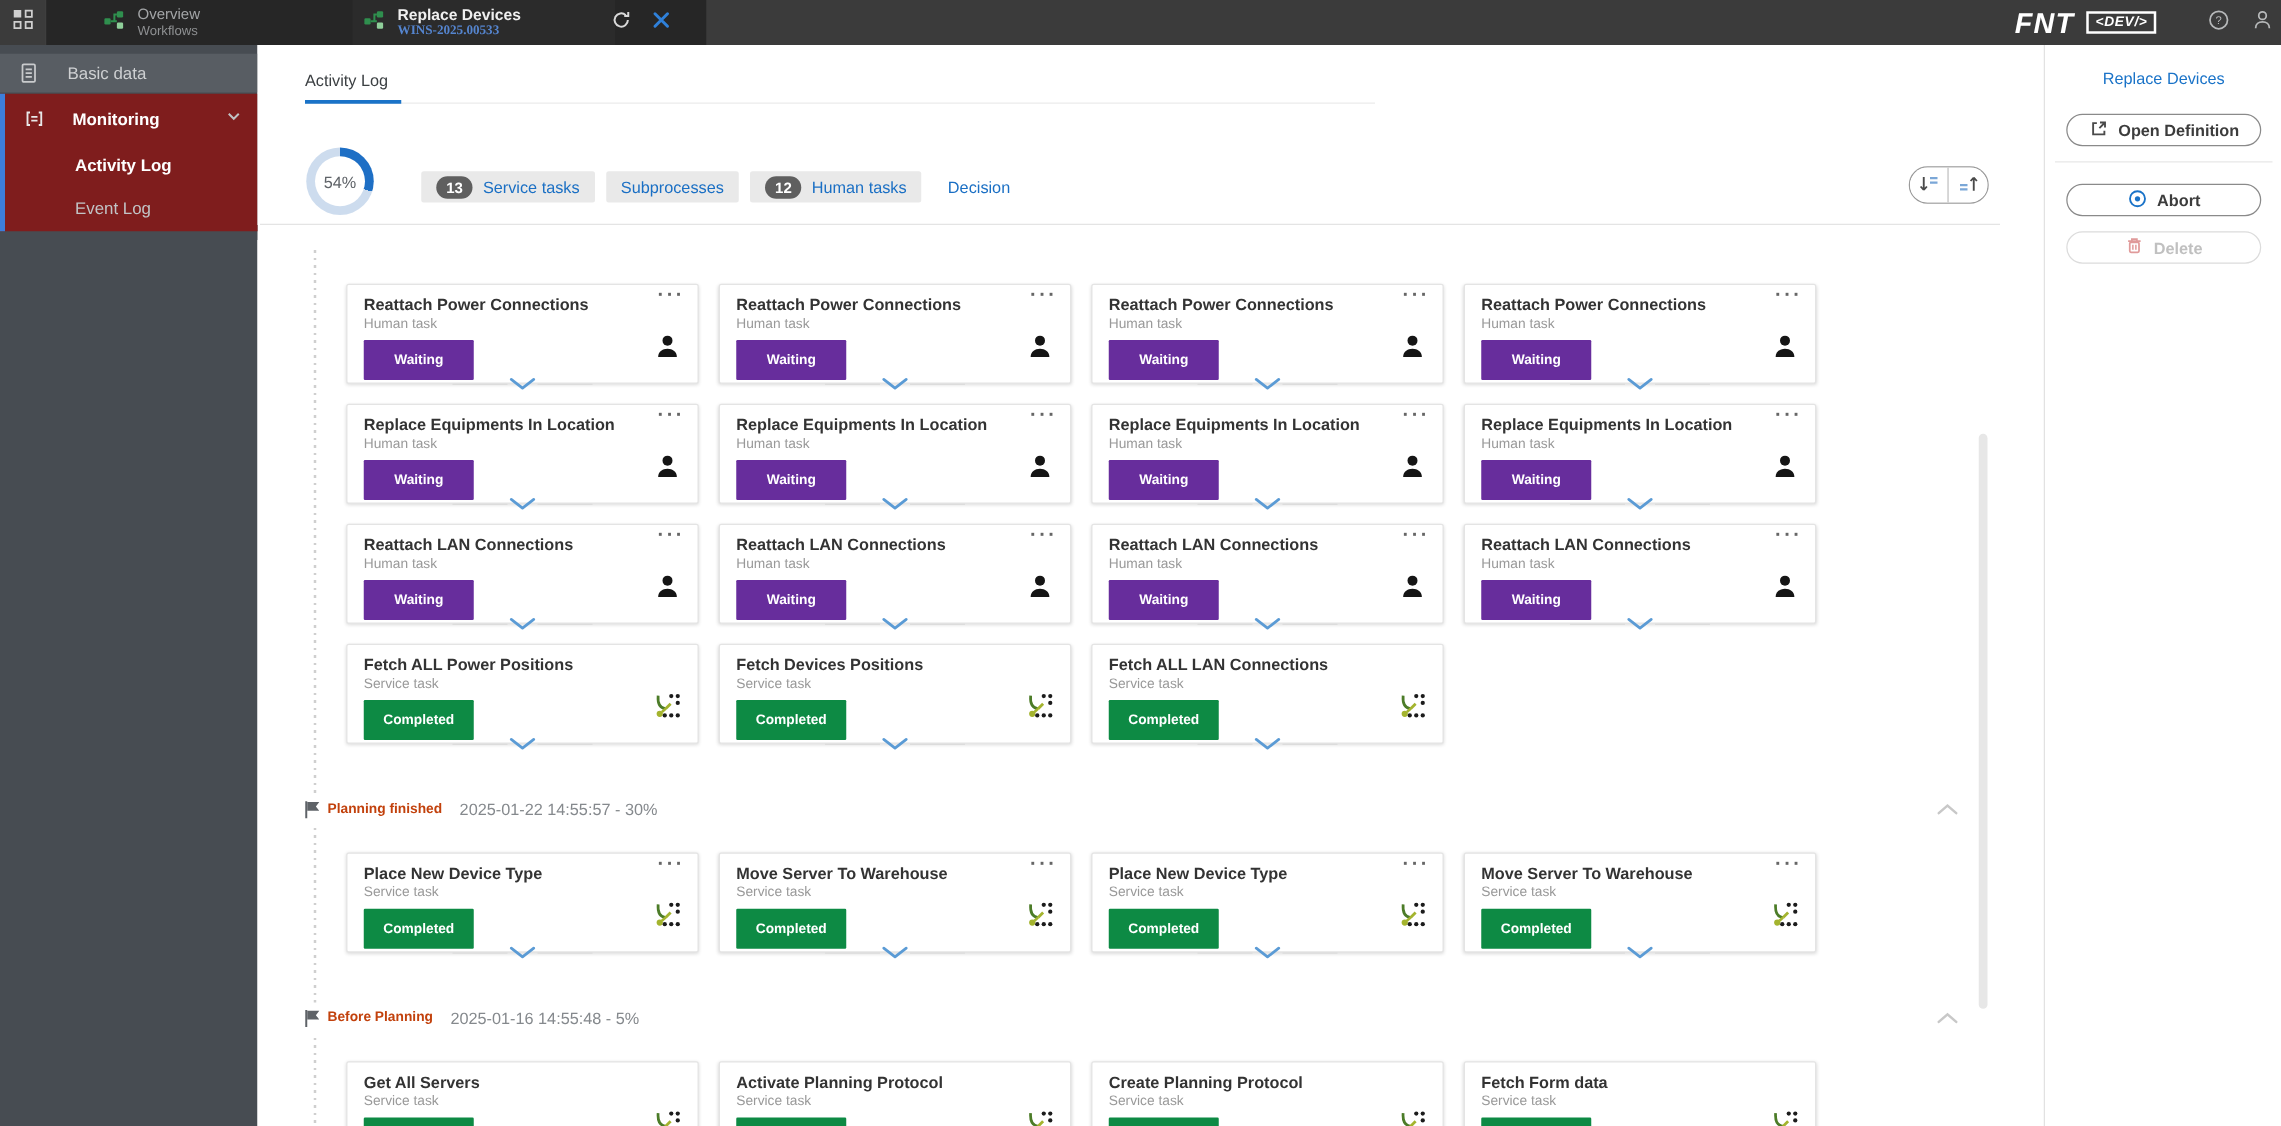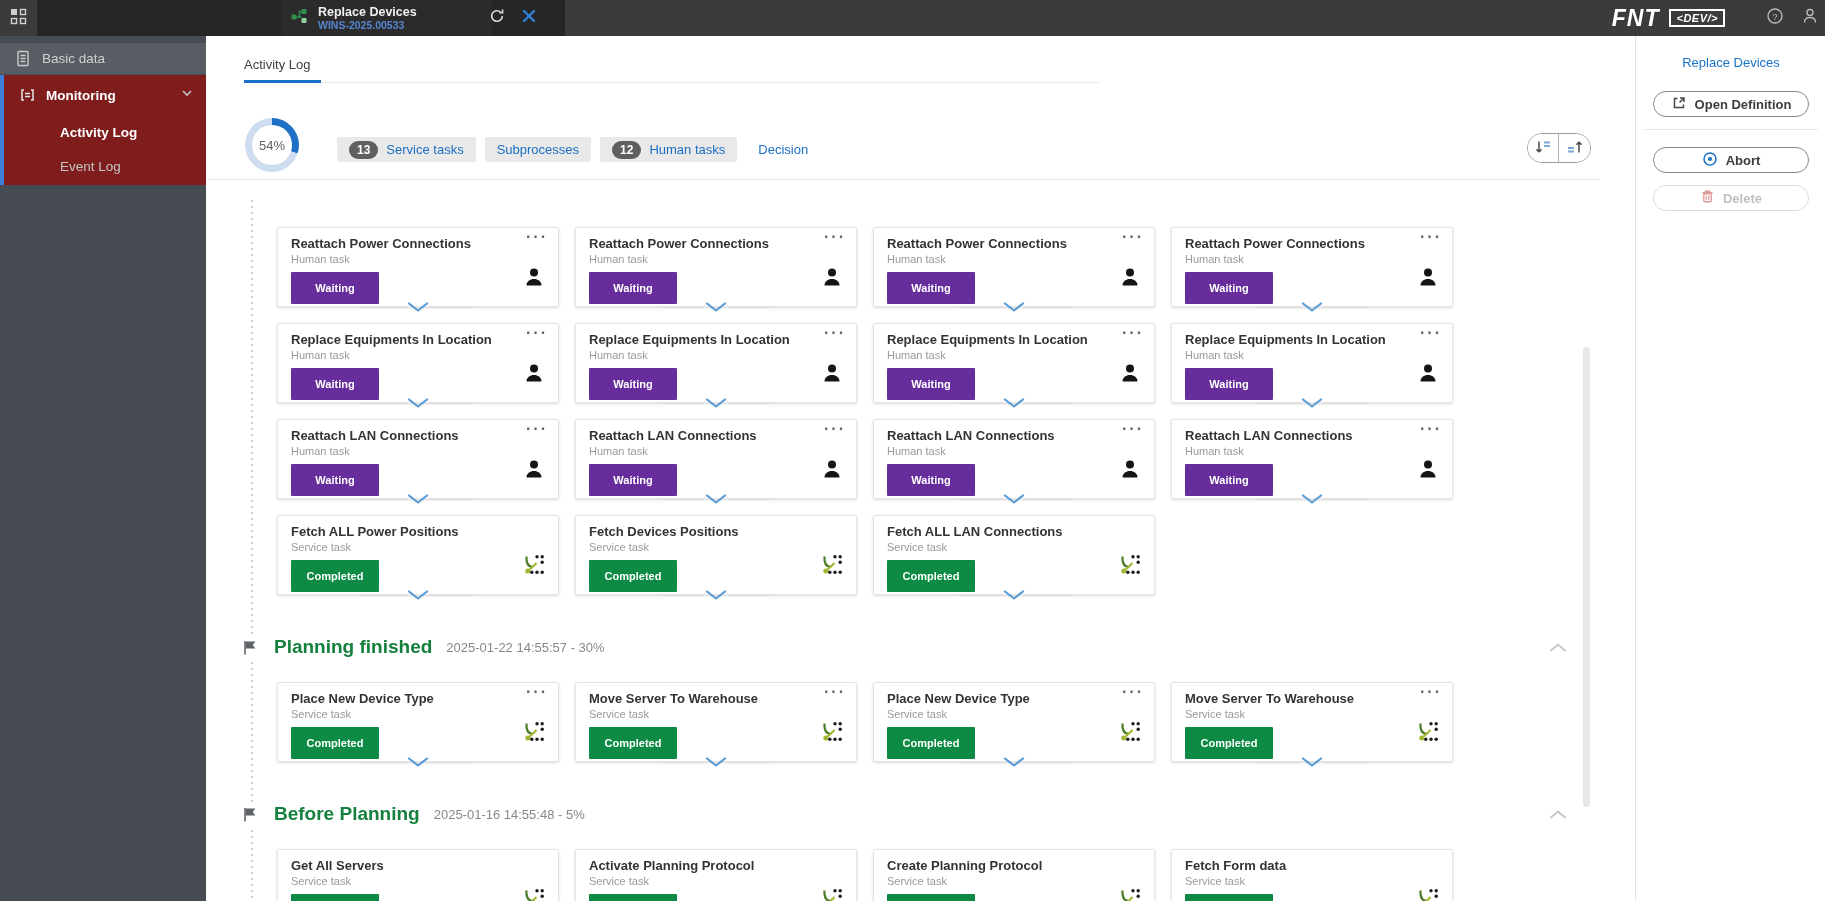--- a/index.html
+++ b/index.html
@@ -12,34 +12,34 @@
   .tabs-block { position:absolute; left:36px; top:0; width:529px; height:36px; background:#262626; }
   .apps-btn { position:absolute; left:0; top:0; width:36px; height:36px; display:flex; align-items:center; justify-content:center; cursor:pointer; }
   .tab-sep { position:absolute; left:36px; top:0; width:1px; height:36px; background:#3e3e3e; }
   .tab { position:absolute; top:0; height:36px; display:flex; align-items:center; cursor:pointer; }
   .tab1 { left:44px; width:238px; }
   .tab2 { left:282px; width:210px; background:#2b2b2b; }
   .tab-texts { margin-left:10px; display:flex; flex-direction:column; line-height:1.15; }
   .tab-title { font-size:12px; color:#a3a5a7; }
   .tab-sub { font-size:10.5px; color:#8e9092; }
   .tab2 .tab-title { color:#f0f0f0; font-weight:bold; font-size:12.5px; }
-  .tab2 .tab-sub { color:#5585cf; font-weight:bold; }
+  .tab2 .tab-sub { color:#5585cf; font-weight:bold;font-family:Liberation Serif, serif; }
   .bar-icon-btn { position:absolute; top:0; height:36px; width:30px; display:flex; align-items:center; justify-content:center; cursor:pointer; }
   .brand-wrap { position:absolute; right:100px; top:0; height:36px; display:flex; align-items:center; gap:10px; }
   .brand { color:#fff; font-size:23px; font-weight:bold; font-style:italic; letter-spacing:1px; }
   .brand-badge { color:#fff; border:2px solid #fff; font-size:11px; font-weight:bold; font-style:italic; padding:1px 5px; letter-spacing:.5px; }
 
   
   .sidebar { position:absolute; left:0; top:36px; width:206px; height:865px; background:#474c52; }
   .side-row { position:absolute; left:0; width:206px; display:flex; align-items:center; cursor:pointer; }
   .side-basic { top:7px; height:31px; background:#585d63; }
   .side-block { position:absolute; left:0; top:39px; width:206px; height:110px; background:#7f1d1d; border-left:4px solid #3d7edb; }
   .blk-row { position:absolute; left:0; width:202px; display:flex; align-items:center; cursor:pointer; }
   .side-icon { width:18px; margin-left:14px; display:flex; justify-content:center; }
-  .side-label { margin-left:10px; font-size:13.5px; color:#ced0d2; }
+  .side-label { margin-left:22px; font-size:13.5px; color:#ced0d2; }
   .lbl-bold { color:#fff; font-weight:bold; }
   .sub-label { margin-left:56px; font-size:13.5px; }
   .side-chev { position:absolute; right:12px; }
 
   
   .main-header { position:absolute; left:206px; top:36px; width:1429px; height:144px; background:#fff; }
   .main-tab { position:absolute; left:38px; top:21px; font-size:13px; color:#3c4043; cursor:pointer; }
   .tab-underline { position:absolute; left:38px; top:44px; width:77px; height:3px; background:#1a73c8; }
   .tab-strip-line { position:absolute; left:38px; top:46px; width:856px; height:1px; background:#ececec; }
   .donut { position:absolute; left:39px; top:82px; width:54px; height:54px; border-radius:50%; background:conic-gradient(#1e6fc5 0 30%, #cddcee 30% 100%); }
@@ -62,21 +62,21 @@
   .card { position:absolute; width:282px; height:80px; background:#fff; border:1px solid #e4e4e4; border-radius:2px; box-shadow:0 1px 3px rgba(0,0,0,.14); cursor:pointer; }
   .card-title { position:absolute; left:13px; top:8px; font-size:13px; font-weight:bold; color:#333; white-space:nowrap; }
   .card-sub { position:absolute; left:13px; top:25px; font-size:11px; color:#999; }
   .badge { position:absolute; left:13px; top:44px; width:88px; height:32px; display:flex; align-items:center; justify-content:center; color:#fff; font-size:11px; font-weight:bold; border-radius:1px; }
   .menu-dots { position:absolute; right:10px; top:0px; font-size:16px; font-weight:bold; color:#666; letter-spacing:2px; cursor:pointer; }
   .card-icon { position:absolute; right:13px; top:38px; width:22px; height:22px; }
   .card-expander { position:absolute; height:16px; display:flex; align-items:center; justify-content:center; cursor:pointer; }
   .exp-line { width:44px; height:1px; background:#dcdcdc; }
   .milestone { position:absolute; left:0; width:1429px; height:26px; display:flex; align-items:center; padding-left:32px; }
   .ms-flag { background:#fff; padding:4px 4px; display:flex; align-items:center; }
-  .ms-label { margin-left:12px; font-size:19px; font-weight:bold; color:#15803d; }
+  .ms-label { font-size:11px; font-weight:bold; color:#c2410c; }
   .ms-date { margin-left:14px; font-size:13px; color:#85898d; }
   .ms-collapse { position:absolute; left:1339px; top:1px; width:26px; height:24px; background:transparent; border:none; display:flex; align-items:center; justify-content:center; cursor:pointer; }
   .scroll-thumb { position:absolute; left:1377px; top:155px; width:7px; height:460px; background:#e7e7e7; border-radius:4px; cursor:pointer; }
 
   
   .right-panel { position:absolute; left:1635px; top:36px; width:190px; height:865px; background:#fff; border-left:1px solid #e2e2e2; }
   .panel-title { position:absolute; left:0; top:19px; width:190px; text-align:center; font-size:13px; color:#1a73c8; }
   .panel-btn { position:absolute; left:17px; width:156px; height:26px; border:1px solid #8a8a8a; border-radius:13px; background:#fff; display:flex; align-items:center; justify-content:center; gap:8px; font-size:13px; font-weight:bold; color:#3c3c3c; cursor:pointer; font-family:"Liberation Sans", sans-serif; }
   .btn-open { top:55px; }
   .btn-abort { top:111px; }
@@ -95,20 +95,34 @@
         <svg width="17" height="17" viewBox="0 0 17 17">
             <rect x="1" y="1" width="6" height="6" fill="#d0d0d0"></rect>
             <rect x="10.5" y="1.5" width="5" height="5" fill="none" stroke="#d0d0d0" stroke-width="1.4"></rect>
             <rect x="1.5" y="10.5" width="5" height="5" fill="none" stroke="#d0d0d0" stroke-width="1.4"></rect>
             <rect x="10.5" y="10.5" width="5" height="5" fill="none" stroke="#d0d0d0" stroke-width="1.4"></rect>
           </svg>
       </span>
     </div>
     <div class="tab-sep"></div>
 
+    <div class="tab tab1">
+      <span style="margin-left:38px">
+        <svg width="18" height="18" viewBox="0 0 18 18">
+            <path d="M6.5 10 H9.5 V4.5 H11.5 M9.5 10 H11.5" stroke="#2f8f4e" stroke-width="1.6" fill="none"></path>
+            <rect x="1.5" y="7.5" width="5" height="5" rx="1" fill="#2f8f4e"></rect>
+            <rect x="11.5" y="2" width="5" height="5" rx="1" fill="#2f8f4e"></rect>
+            <rect x="11.5" y="11" width="5" height="5" rx="1" fill="#8fcf9a"></rect>
+          </svg>
+      </span>
+      <span class="tab-texts">
+        <span class="tab-title">Overview</span>
+        <span class="tab-sub">Workflows</span>
+      </span>
+    </div>
 
     <div class="tab tab2">
       <span style="margin-left:8px">
         <svg width="18" height="18" viewBox="0 0 18 18">
             <path d="M6.5 10 H9.5 V4.5 H11.5 M9.5 10 H11.5" stroke="#2f8f4e" stroke-width="1.6" fill="none"></path>
             <rect x="1.5" y="7.5" width="5" height="5" rx="1" fill="#2f8f4e"></rect>
             <rect x="11.5" y="2" width="5" height="5" rx="1" fill="#2f8f4e"></rect>
             <rect x="11.5" y="11" width="5" height="5" rx="1" fill="#8fcf9a"></rect>
           </svg>
       </span>

